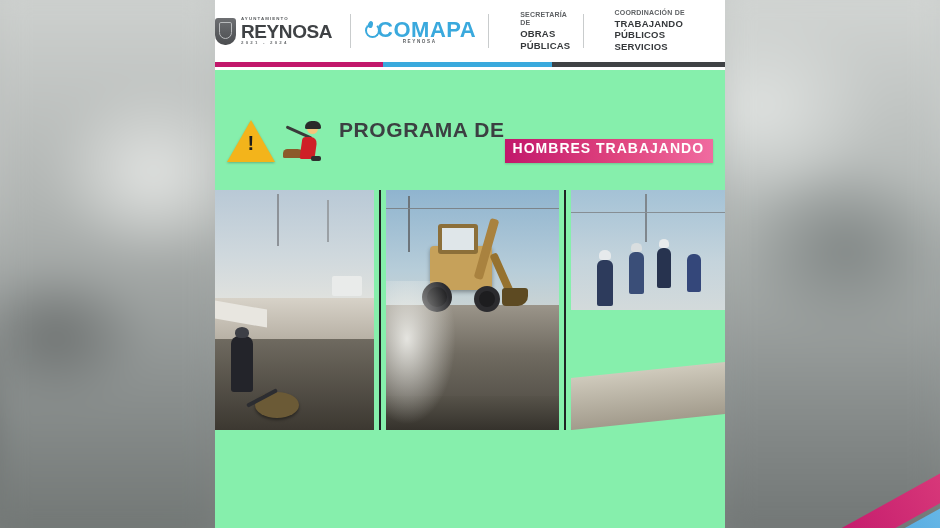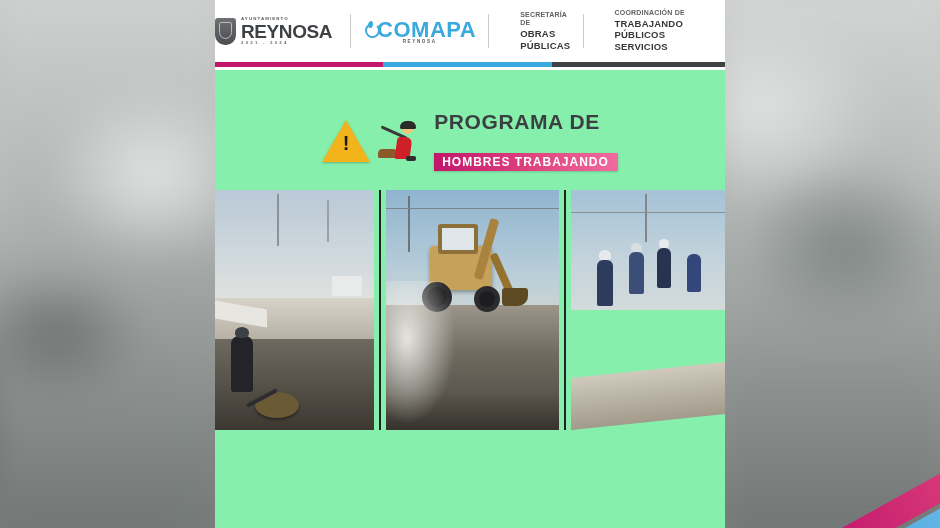--- a/index.html
+++ b/index.html
@@ -174,30 +174,30 @@
   }
   .worker-ico .tool {
     position: absolute; left: 4px; top: 10px; width: 28px; height: 3px;
     background: #3a3a3a; transform: rotate(24deg); border-radius: 2px;
   }
   .worker-ico .leg {
     position: absolute; left: 30px; bottom: 0; width: 10px; height: 5px;
     background: #2f2f2f; border-radius: 2px;
   }
 
-  .title-text { display: flex; flex-direction: column; align-items: flex-start; }
+  .title-text { display: flex; flex-direction: row; align-items: flex-start; }
   .prog-line {
     font-size: 21px; font-weight: bold; color: #3c3f42;
     letter-spacing: 0.6px; line-height: 22px;
   }
   .sub-line {
     margin-top: 20px;
     background: linear-gradient(90deg, #c2176b 0%, #e0457f 55%, #f06ba0 100%);
-    color: #ffffff; font-size: 12px; font-weight: bold;
-    letter-spacing: 1px; padding: 3px 9px 3px 8px;
+    color: #ffffff; font-size: 14px; font-weight: bold;
+    letter-spacing: 1px; padding: 3px 9px 9px 8px;
     line-height: 12px;
     box-shadow: 0 1px 2px rgba(0,0,0,.18);
   }
 
   
   .collage {
     position: absolute; left: 0; top: 190px;
     width: 510px; height: 240px;
     display: flex; align-items: stretch;
   }

